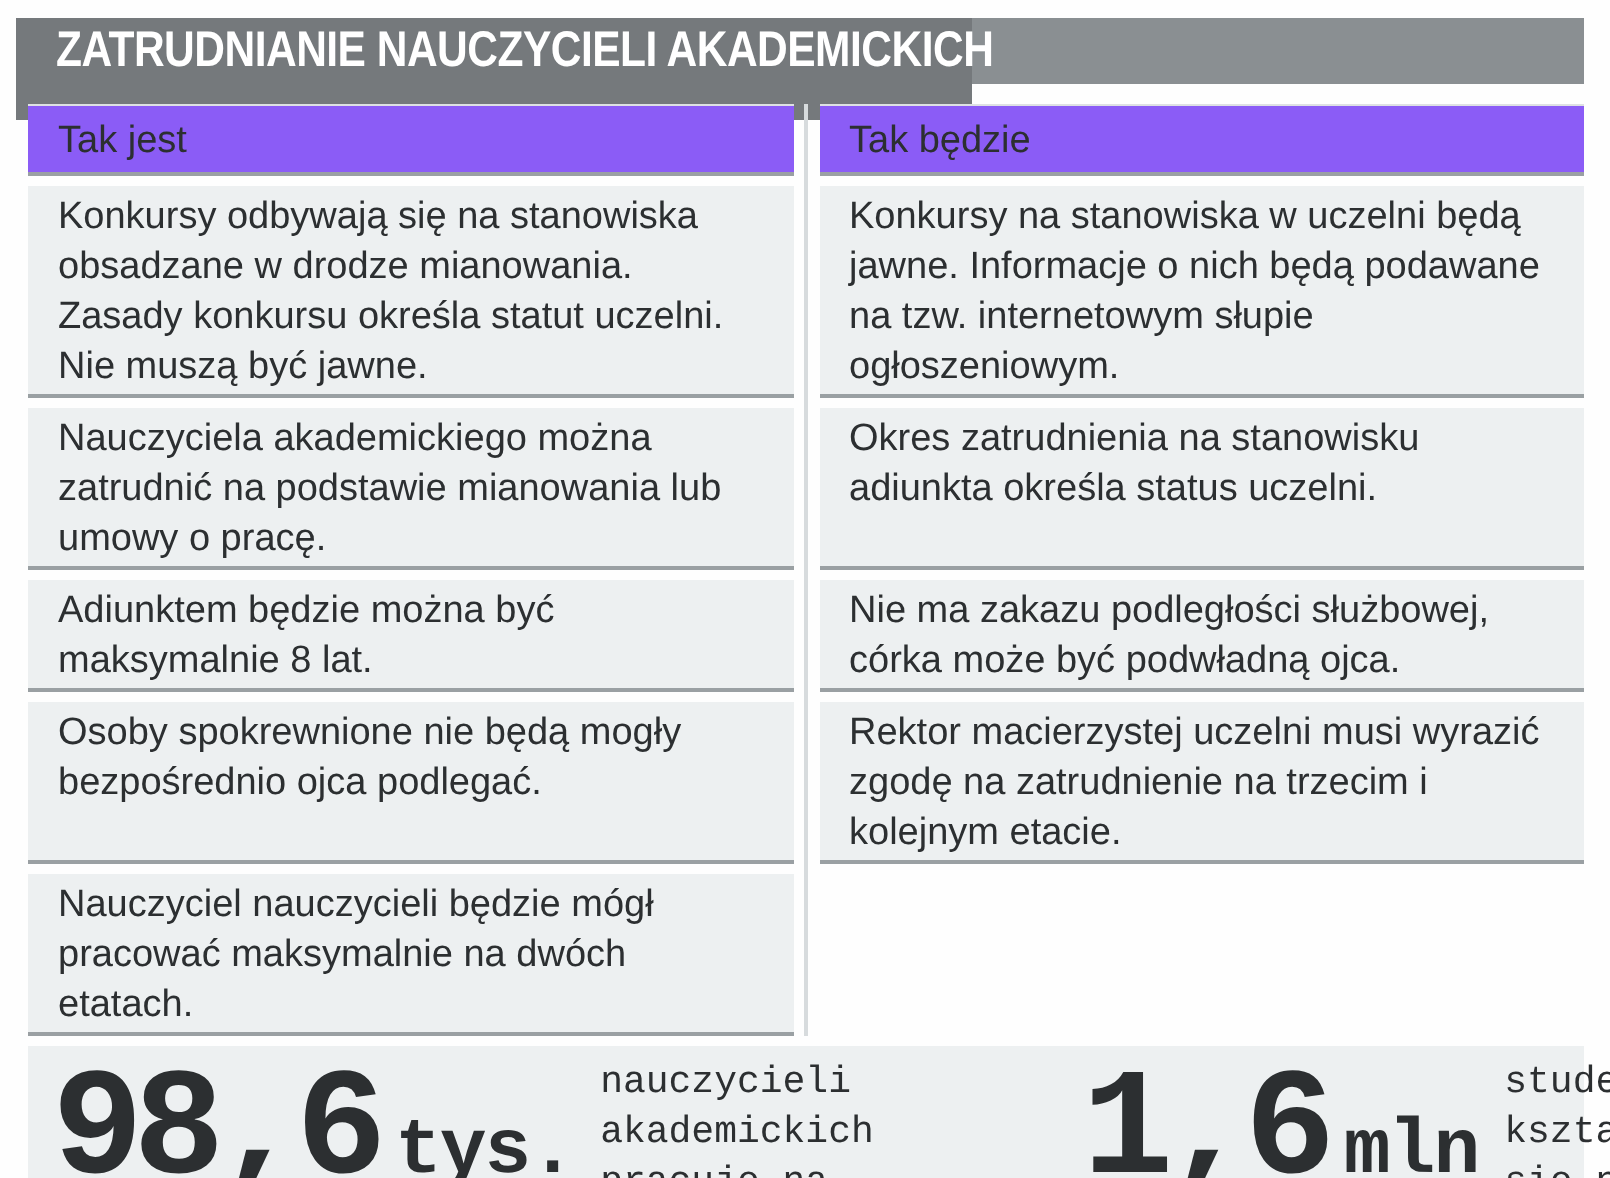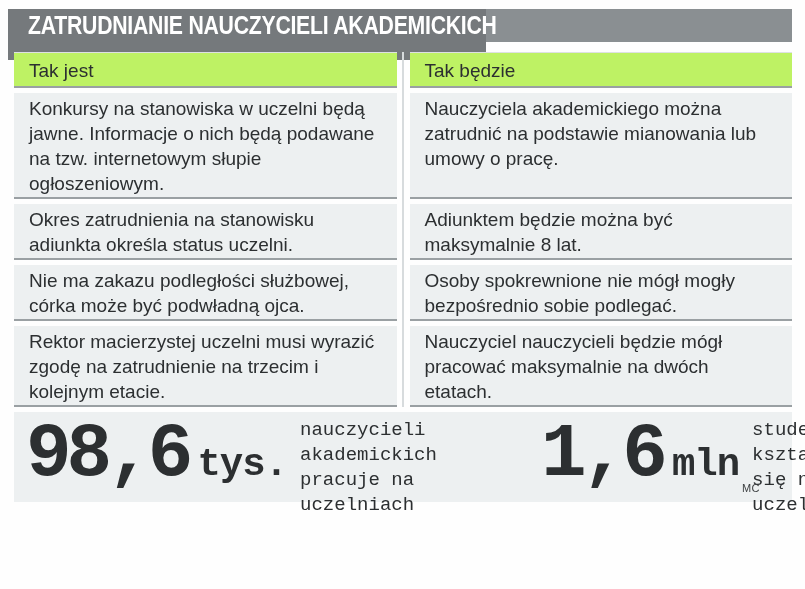--- a/index.html
+++ b/index.html
@@ -12,21 +12,21 @@
   .title-chip { display:inline-block; height:51px; background:#75797c; padding-left:20px; width:478px; white-space:nowrap; }
   .title-text { display:inline-block; color:#ffffff; font-weight:bold; font-size:25px; line-height:33px;
                 letter-spacing:-0.3px; transform:scaleX(0.85); transform-origin:left center; white-space:nowrap; }
 
   
   .table { position:relative; margin:10px 0 0 6px; display:grid; grid-template-columns:1fr 1fr;
            column-gap:13px; row-gap:5px; }
   .v-divider { position:absolute; top:0; bottom:0; left:calc(50% - 1px); width:2px; background:#d7dbdd; }
   .cell { background:#edf0f1; border-bottom:2px solid #9aa0a3; padding:3px 21px 1px 15px;
           font-size:19px; line-height:25px; }
-  .cell.header { background:#bef264; border-top:1px solid #dee1e3; padding-top:5px; padding-bottom:3px; }
+  .cell.header { background:#8b5cf6; border-top:1px solid #dee1e3; padding-top:5px; padding-bottom:3px; }
 
   
   .stats { position:relative; margin:5px 0 0 6px; height:90px; background:#edf0f1;
            display:flex; align-items:flex-start; }
   .stat { display:flex; align-items:flex-start;font-family:Liberation Mono, monospace; }
   .stat.teachers { margin-left:12px; }
   .stat.students { margin-left:26px; }
   .stat-number { white-space:nowrap; }
   .stat-value { font-size:76px; line-height:86px; font-weight:bold; letter-spacing:-5px; }
   .stat-unit  { font-size:39px; font-weight:bold; letter-spacing:-1px; margin-left:9px; }
@@ -45,29 +45,30 @@
       <span class="title-text">ZATRUDNIANIE NAUCZYCIELI AKADEMICKICH</span>
     </div>
   </div>
 
   <div class="table">
     <div class="v-divider"></div>
 
     <div class="cell header">Tak jest</div>
     <div class="cell header">Tak będzie</div>
 
+    <div class="cell">Konkursy odbywają się na stanowiska obsadzane w drodze mianowania. Zasady konkursu określa statut uczelni. Nie muszą być jawne.</div>
     <div class="cell">Konkursy na stanowiska w uczelni będą jawne. Informacje o nich będą podawane na tzw. internetowym słupie ogłoszeniowym.</div>
 
     <div class="cell">Nauczyciela akademickiego można zatrudnić na podstawie mianowania lub umowy o pracę.</div>
 
     <div class="cell">Okres zatrudnienia na stanowisku adiunkta określa status uczelni.</div>
     <div class="cell">Adiunktem będzie można być maksymalnie 8 lat.</div>
 
     <div class="cell">Nie ma zakazu podległości służbowej, córka może być podwładną ojca.</div>
-    <div class="cell">Osoby spokrewnione nie mógł mogły bezpośrednio sobie podlegać.</div>
+    <div class="cell">Osoby spokrewnione nie będą mogły bezpośrednio ojca podlegać.</div>
 
     <div class="cell">Rektor macierzystej uczelni musi wyrazić zgodę na zatrudnienie na trzecim i kolejnym etacie.</div>
     <div class="cell">Nauczyciel nauczycieli będzie mógł pracować maksymalnie na dwóch etatach.</div>
   </div>
 
   <div class="stats">
 
     <div class="stat teachers">
       <div class="stat-number">
         <span class="stat-value">98,6</span><span class="stat-unit">tys.</span>

